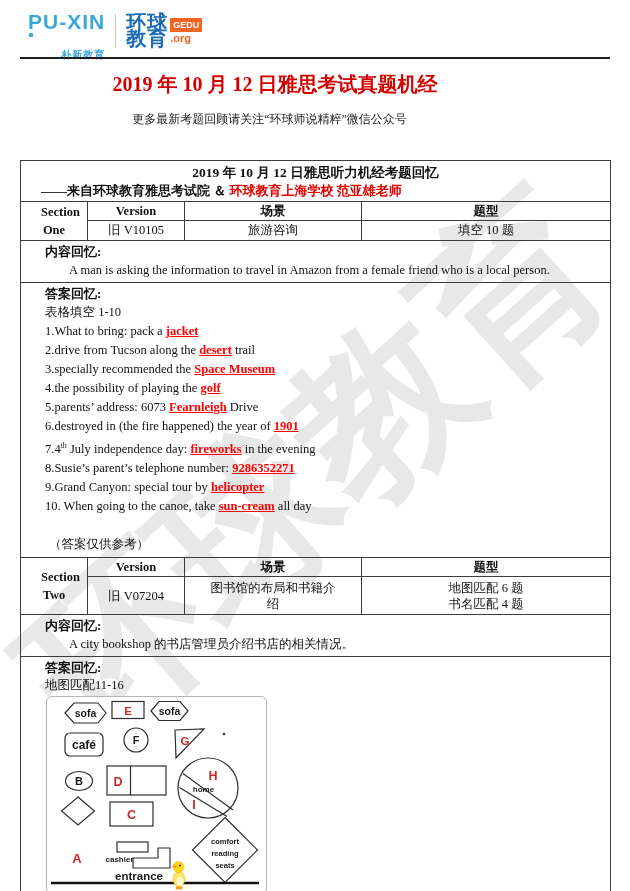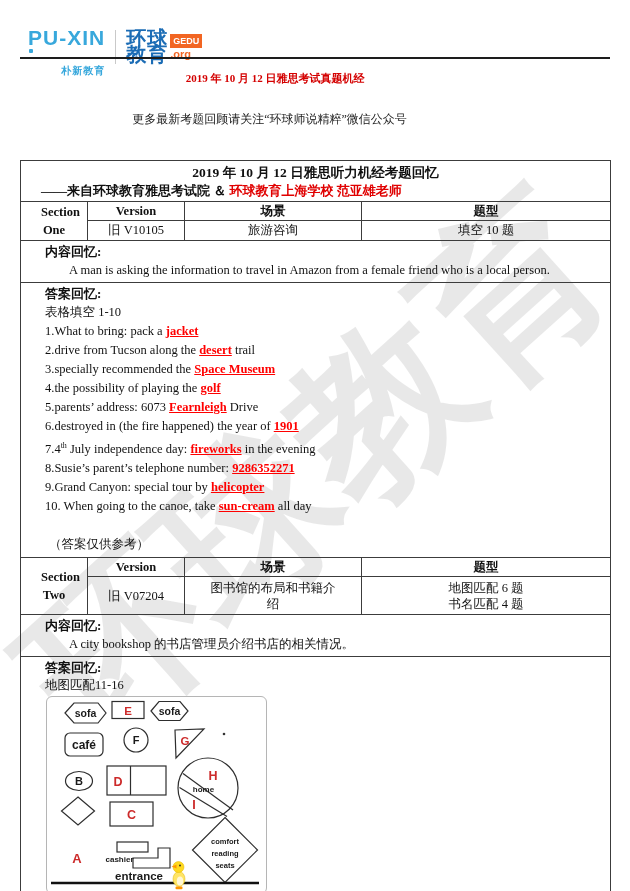--- a/index.html
+++ b/index.html
@@ -5,40 +5,40 @@
   html,body{margin:0;padding:0;background:#fff;}
   .page{position:relative;width:630px;height:891px;background:#fff;overflow:hidden;
         font-family:"Liberation Serif",serif;color:#111;}
   
   .watermark{position:absolute;left:-75px;top:378px;width:780px;text-align:center;
              font-size:175px;line-height:1;font-weight:bold;color:rgba(0,0,0,0.09);
              transform:rotate(-42deg);letter-spacing:2px;z-index:0;pointer-events:none;
              font-family:"DejaVu Serif",serif;white-space:nowrap;}
   .z{position:relative;z-index:1;}
   
-  .logo{position:absolute;left:28px;top:28px;height:42px;display:flex;align-items:flex-start;justify-content:center;}
+  .logo{position:absolute;left:28px;top:12px;height:42px;display:flex;align-items:flex-start;justify-content:center;}
   .puxin{position:relative;margin-right:10px;}
   .puxin-en{font-family:"Liberation Sans",sans-serif;font-weight:bold;font-size:21px;
             color:#38a8dc;letter-spacing:1px;line-height:20px;}
   .puxin-dot{position:absolute;left:1px;top:21px;width:4px;height:4px;background:#38a8dc;border-radius:1px;}
   .puxin-cn{font-family:Liberation Sans, sans-serif;font-size:10px;font-weight:bold;
             color:#38a8dc;text-align:right;margin-top:16px;letter-spacing:1px;}
   .logo-divider{width:1px;height:34px;background:#c9c9c9;margin:2px 10px 0 0;}
   .gedu{display:flex;margin-top:2px;}
   .gedu-cn{font-family:"Liberation Sans",sans-serif;font-weight:bold;font-size:20px;
            line-height:16px;color:#1b6cb5;letter-spacing:1px;}
   .gedu-right{margin-left:2px;}
   .gedu-badge{display:inline-block;background:#f26522;color:#fff;font-family:"Liberation Sans",sans-serif;
               font-weight:bold;font-size:9px;padding:2px 3px;line-height:10px;}
   .gedu-org{font-family:"Liberation Sans",sans-serif;font-weight:bold;font-size:11px;
             color:#f26522;line-height:13px;}
   .top-rule{position:absolute;left:20px;top:57px;width:590px;border-top:2px solid #1d1d1d;}
   
   .doc-title{position:absolute;left:0;top:71px;width:550px;text-align:center;
-             font-size:11px;font-weight:bold;color:#d40000;}
+             font-size:20px;font-weight:bold;color:#d40000;}
   .doc-subtitle{position:absolute;left:0;top:111px;width:539px;text-align:center;
                 font-size:12px;color:#222;}
   
   table.main{position:absolute;left:20px;top:160px;width:590px;border-collapse:collapse;
              table-layout:fixed;font-size:12.5px;color:#111;}
   table.main td{border:1px solid #3c3c3c;padding:0 20px;vertical-align:middle;}
   .c{text-align:center;}
   .red{color:#e00000;}
   .r-title td{height:40px;}
   .tbl-title{font-weight:bold;font-size:13.5px;text-align:center;line-height:19px;}

